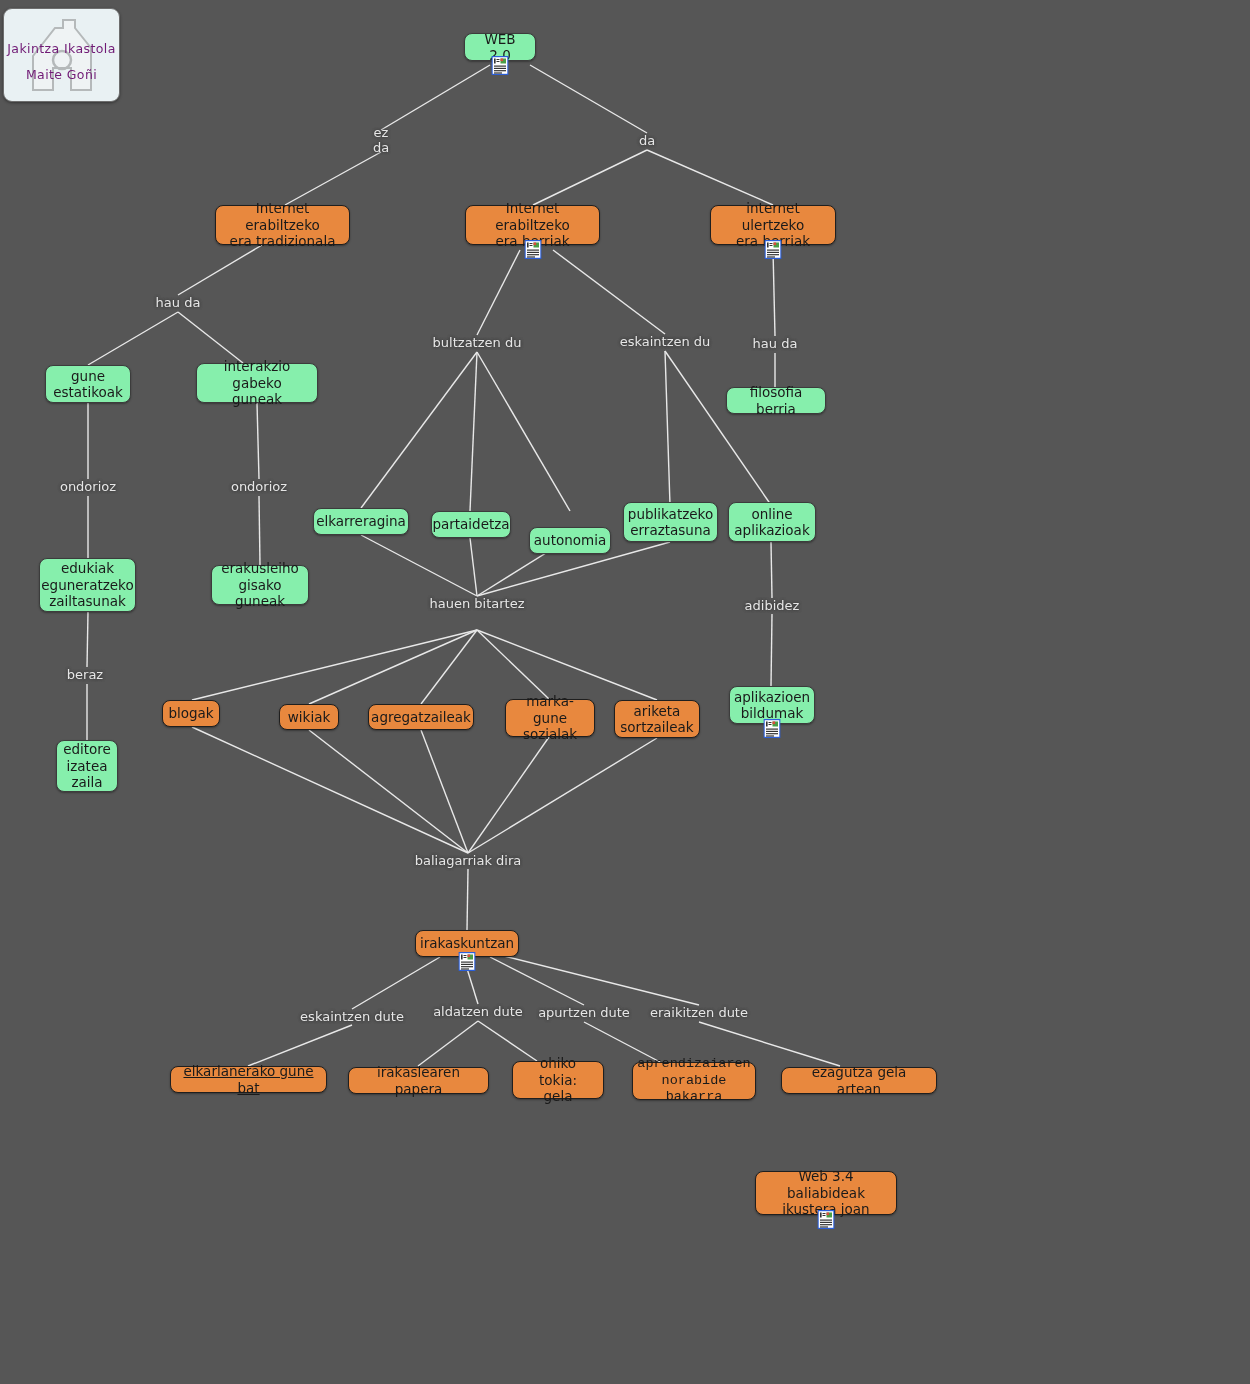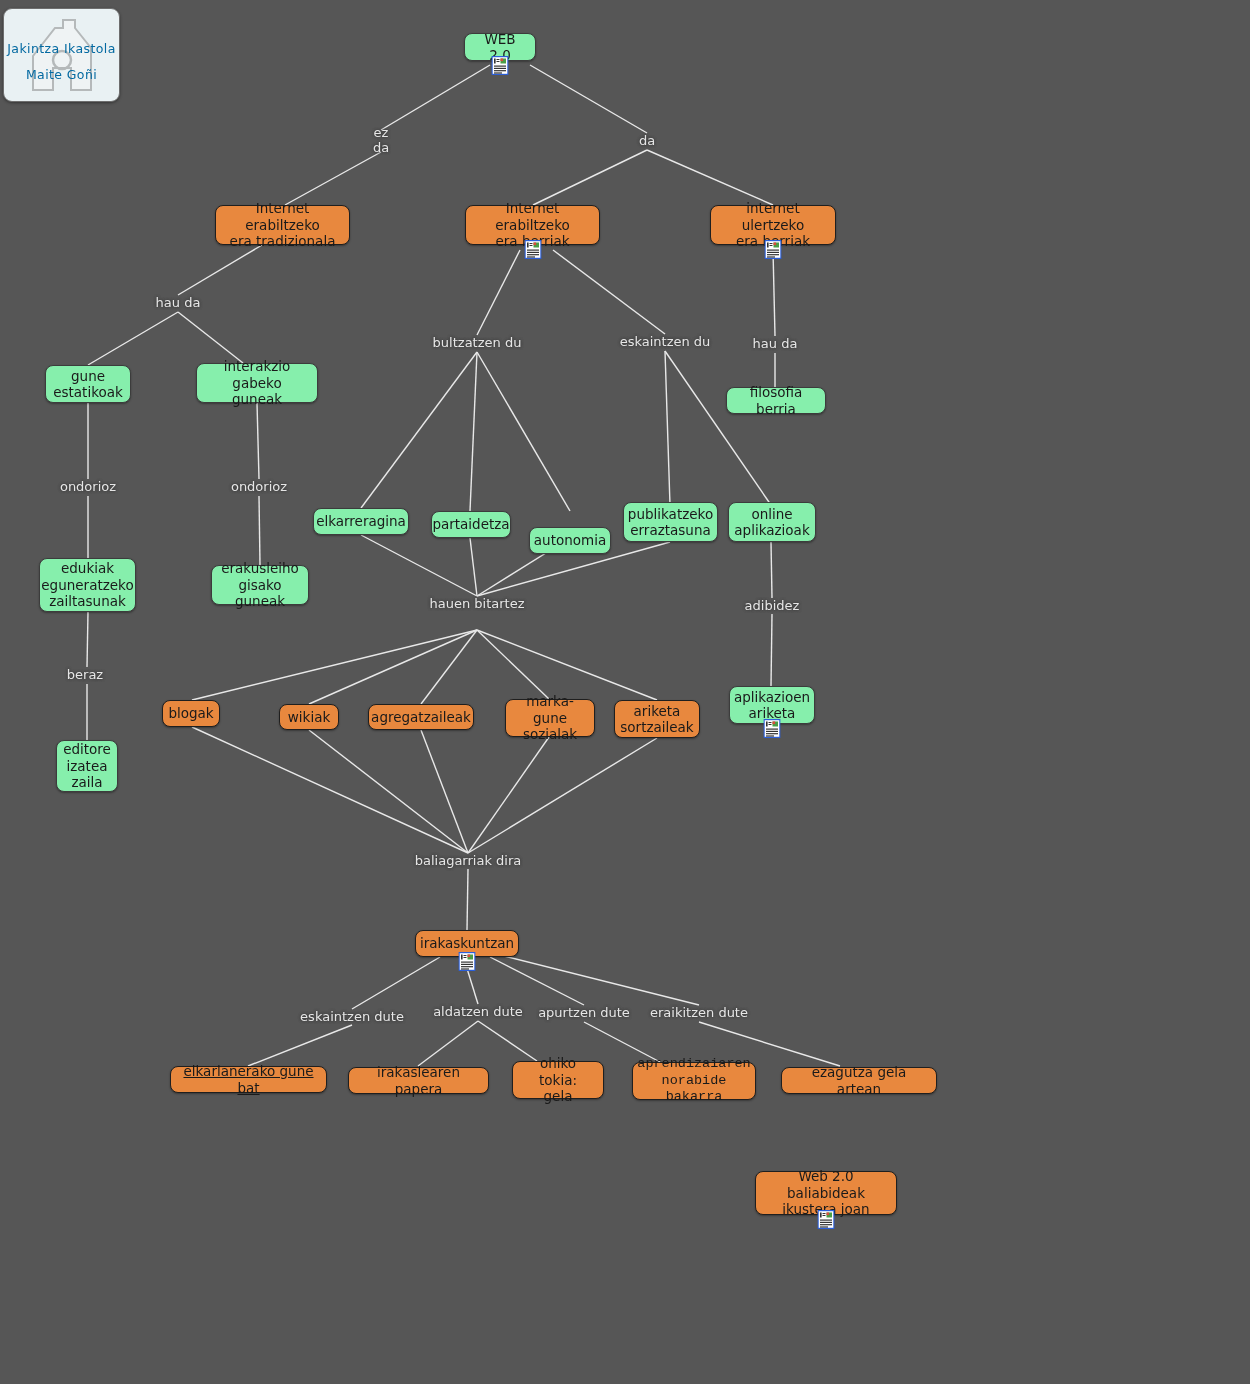--- a/index.html
+++ b/index.html
@@ -84,21 +84,21 @@
     left: 50%;
     top: 50%;
     transform: translate(-50%, -50%);
     opacity: 0.55;
   }
   #logo .ltext {
     position: absolute;
     left: 0;
     width: 100%;
     text-align: center;
-    color: #0369a1;
+    color: #701a75;
     font-size: 12.5px;
     letter-spacing: 0.4px;
     z-index: 2;
   }
   #logo .ltext.line1 { top: 32px; }
   #logo .ltext.line2 { top: 58px; }
 </style>
 </head>
 <body>
 
@@ -236,21 +236,21 @@
 izatea
 zaila</span></div>
       <div class="node orange" style="left: 162px; top: 700px; width: 58px; height: 27px;"><span>blogak</span></div>
       <div class="node orange" style="left: 279px; top: 704px; width: 60px; height: 26px;"><span>wikiak</span></div>
       <div class="node orange" style="left: 368px; top: 704px; width: 106px; height: 26px;"><span>agregatzaileak</span></div>
       <div class="node orange" style="left: 505px; top: 699px; width: 90px; height: 38px;"><span>marka-gune
 sozialak</span></div>
       <div class="node orange" style="left: 614px; top: 700px; width: 86px; height: 38px;"><span>ariketa
 sortzaileak</span></div>
       <div class="node light" style="left: 729px; top: 686px; width: 86px; height: 38px;"><span>aplikazioen
-ariketa</span></div>
+bildumak</span></div>
       <div class="doc-badge" style="left: 772px; top: 719px;">
         <svg width="17" height="19" viewBox="0 0 17 19">
           <rect x="0.5" y="0.5" width="16" height="18" fill="#ffffff" stroke="#2b5fd9" stroke-width="1.4"></rect>
           <rect x="9" y="2.5" width="5.5" height="5" fill="#4a9e46"></rect>
           <rect x="9" y="2.5" width="2.6" height="2.6" fill="#d94a3d"></rect>
           <rect x="2.5" y="2.5" width="1.6" height="5" fill="#333"></rect>
           <rect x="5" y="3" width="3" height="1" fill="#333"></rect>
           <rect x="5" y="5" width="3" height="1" fill="#333"></rect>
           <rect x="2.5" y="9.5" width="12" height="1.2" fill="#333"></rect>
           <rect x="2.5" y="11.8" width="12" height="1.2" fill="#333"></rect>
@@ -273,21 +273,21 @@
           <rect x="2.5" y="16.4" width="8" height="1.2" fill="#333"></rect>
         </svg>
       </div>
       <div class="node orange" style="left: 170px; top: 1066px; width: 157px; height: 27px; text-decoration: underline;"><span>elkarlanerako gune bat</span></div>
       <div class="node orange" style="left: 348px; top: 1067px; width: 141px; height: 27px;"><span>irakaslearen papera</span></div>
       <div class="node orange" style="left: 512px; top: 1061px; width: 92px; height: 38px;"><span>ohiko tokia:
 gela</span></div>
       <div class="node orange" style="left: 632px; top: 1062px; width: 124px; height: 38px; font-family: Liberation Mono, monospace;"><span>aprendizaiaren
 norabide bakarra</span></div>
       <div class="node orange" style="left: 781px; top: 1067px; width: 156px; height: 27px;"><span>ezagutza gela artean</span></div>
-      <div class="node orange" style="left: 755px; top: 1171px; width: 142px; height: 44px;"><span>Web 2.0 baliabideak
+      <div class="node orange" style="left: 755px; top: 1171px; width: 142px; height: 44px;"><span>Web 3.4 baliabideak
 ikustera joan</span></div>
       <div class="doc-badge" style="left: 826px; top: 1210px;">
         <svg width="17" height="19" viewBox="0 0 17 19">
           <rect x="0.5" y="0.5" width="16" height="18" fill="#ffffff" stroke="#2b5fd9" stroke-width="1.4"></rect>
           <rect x="9" y="2.5" width="5.5" height="5" fill="#4a9e46"></rect>
           <rect x="9" y="2.5" width="2.6" height="2.6" fill="#d94a3d"></rect>
           <rect x="2.5" y="2.5" width="1.6" height="5" fill="#333"></rect>
           <rect x="5" y="3" width="3" height="1" fill="#333"></rect>
           <rect x="5" y="5" width="3" height="1" fill="#333"></rect>
           <rect x="2.5" y="9.5" width="12" height="1.2" fill="#333"></rect>

